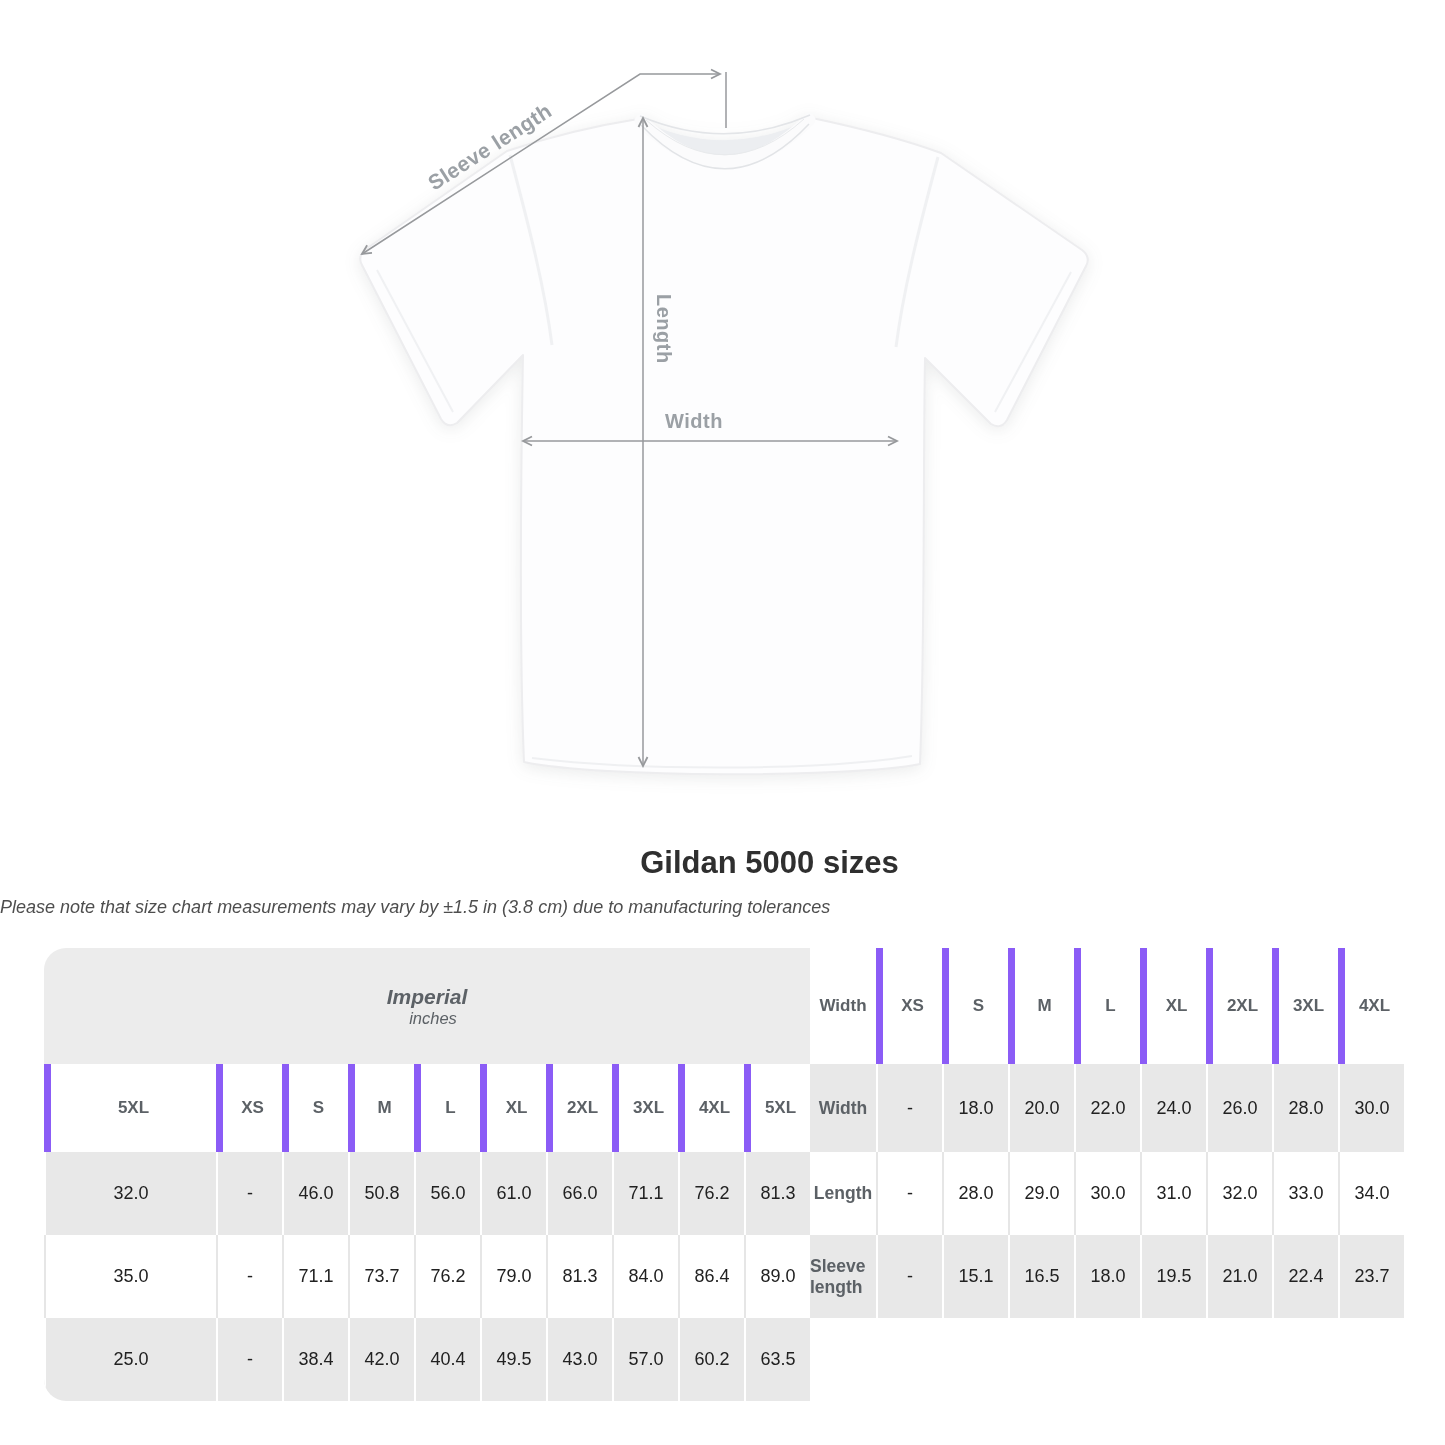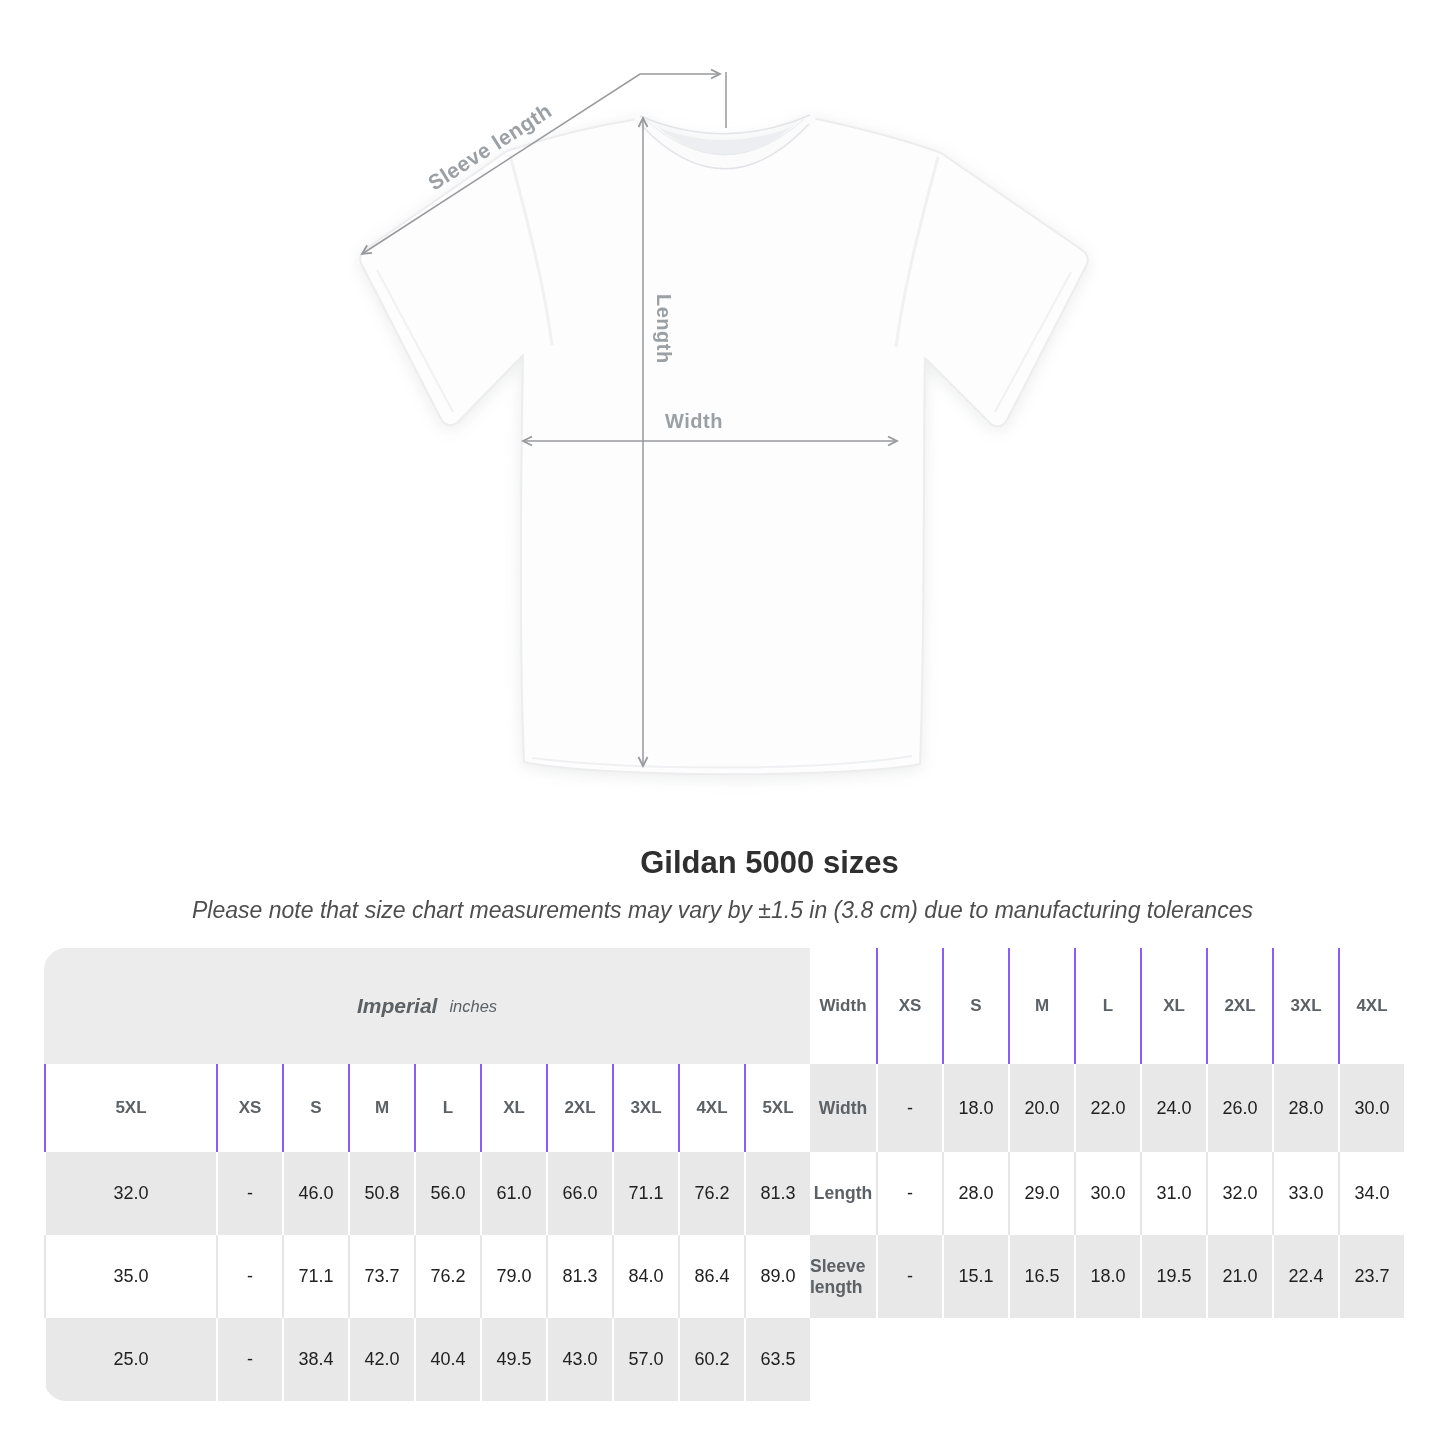--- a/index.html
+++ b/index.html
@@ -20,47 +20,47 @@
     font-size:21px;transform:rotate(-32.6deg);}
   .lbl-length{left:652px;top:294px;font-size:20px;writing-mode:vertical-rl;}
   .lbl-width{left:594px;top:410px;width:200px;text-align:center;font-size:20px;}
 
   
   .page-title{
     position:absolute;top:845px;left:0;width:100%;text-align:center;
     font-size:31px;font-weight:bold;color:#2f2f2f;margin-left:47px;
   }
   .page-subtitle{
-    position:absolute;top:897px;left:0;width:100%;text-align:center;
-    font-size:23px;font-style:italic;color:#4e4e4e;
+    position:absolute;top:897px;left:0;width:100%;text-align:left;
+    font-size:18px;font-style:italic;color:#4e4e4e;
   }
 
   
   .size-table{
     position:absolute;left:44px;top:948px;width:1360px;height:453px;
     display:grid;
     grid-template-columns:172px repeat(18, 1fr);
     grid-template-rows:116px 88px 83px 83px 83px;
     border-radius:22px;overflow:hidden;
   }
   .row{display:contents;}
   .group-cell{
-    background:#ececec;display:flex;flex-direction:row;
+    background:#ececec;display:flex;flex-direction:column;
     align-items:center;justify-content:center;color:#5c6166;
   }
   .group-imperial{grid-column:1 / span 10;}
   .group-metric{grid-column:11 / span 9;}
   .group-name{font-size:21px;font-weight:bold;font-style:italic;}
   .group-unit{font-size:16.5px;font-style:italic;margin-left:12px;}
 
   .cell{
     display:flex;align-items:center;justify-content:center;
     font-size:18px;color:#212121;background:#ffffff;
   }
-  .hdr-row .cell{font-weight:bold;font-size:17px;color:#5c6166;border-left:2px solid #8b5cf6;}
+  .hdr-row .cell{font-weight:bold;font-size:17px;color:#5c6166;border-left:7px solid #8b5cf6;}
   .hdr-row .cell.first{border-left:none;}
   .rowlabel{font-weight:bold;font-size:17.5px;color:#5c6166;}
   .r-white .cell{background:#ffffff;border-left:2px solid #e6e6e6;}
   .r-gray  .cell{background:#e8e8e8;border-left:2px solid #ffffff;}
   .r-white .cell.first,.r-gray .cell.first{border-left:none;}
 </style>
 </head>
 <body>
 
 <div class="diagram">

